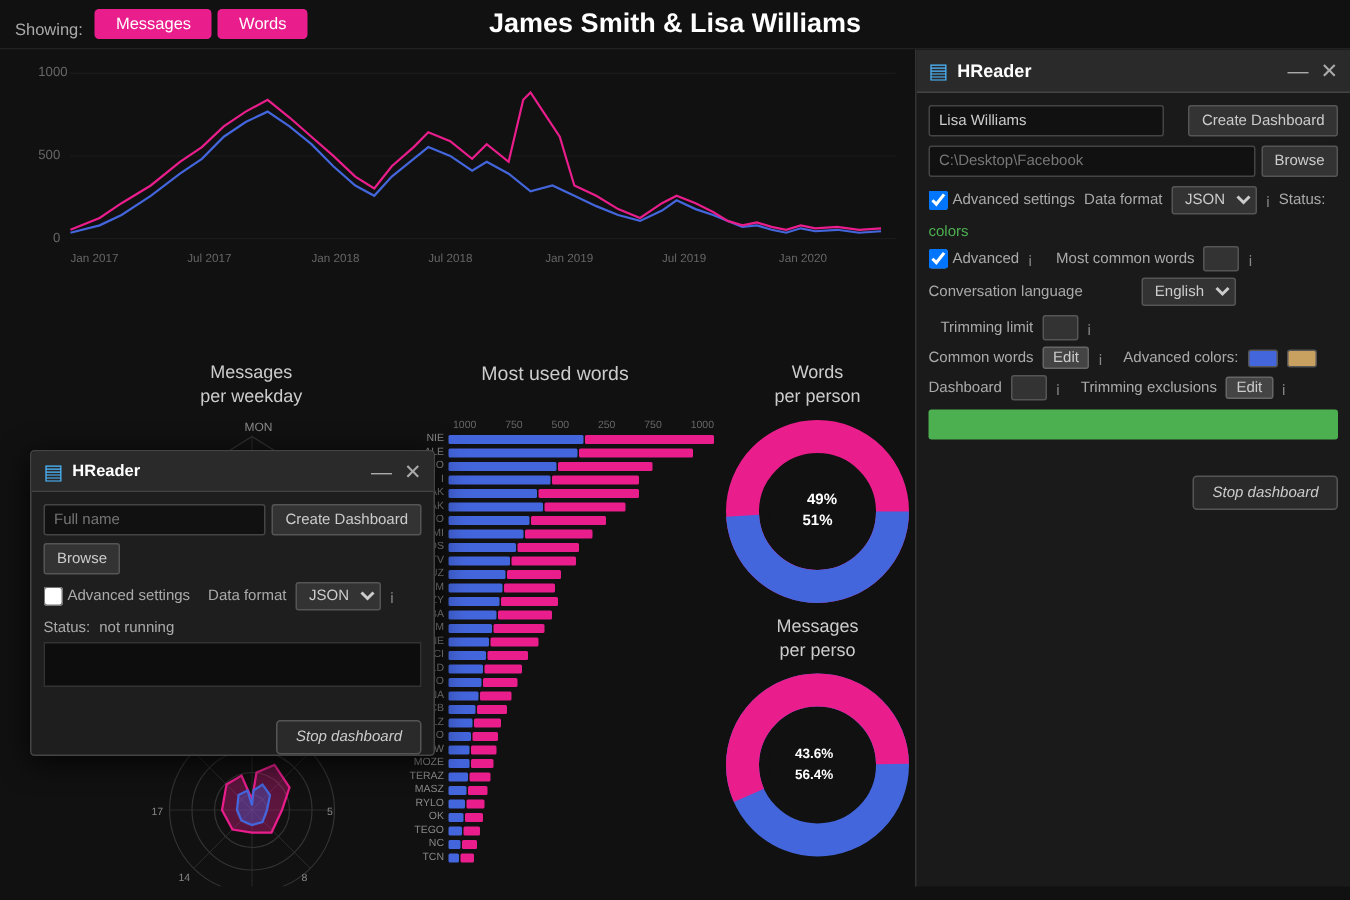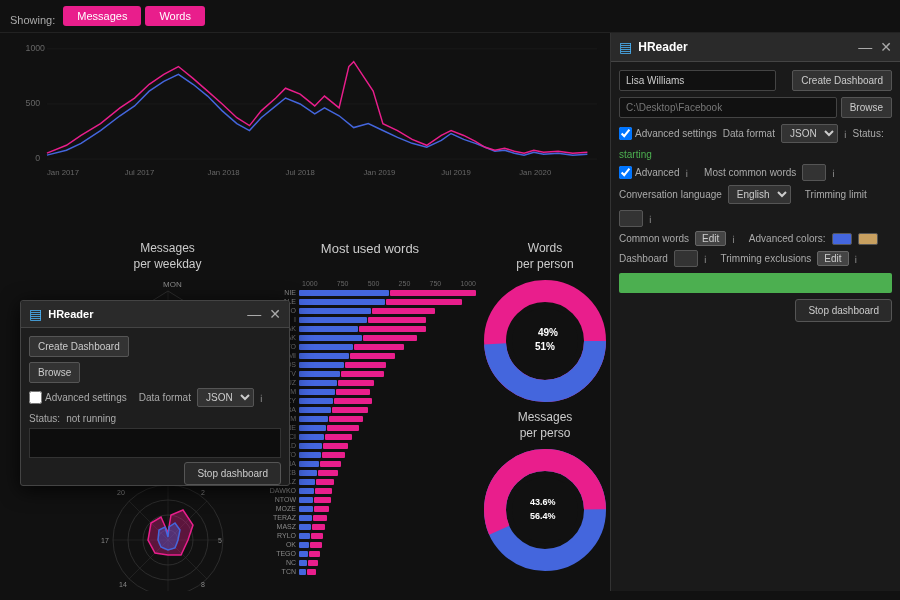--- a/index.html
+++ b/index.html
@@ -255,20 +255,21 @@
       width: 24px;
       border-radius: 2px;
     }
     .lang-select {
       background: #333;
       border: 1px solid #555;
       color: #ccc;
       padding: 2px 4px;
       font-size: 10px;
       border-radius: 2px;
+      margin-left: 33px;
     }
     .edit-btn {
       background: #444;
       border: 1px solid #666;
       color: #ccc;
       padding: 1px 6px;
       font-size: 10px;
       border-radius: 2px;
       cursor: pointer;
     }
@@ -302,21 +303,22 @@
 
     .stop-btn {
       background: #2a2a2a;
       border: 1px solid #555;
       color: #ccc;
       padding: 5px 12px;
       font-size: 10px;
       border-radius: 3px;
       cursor: pointer;
       float: right;
-      margin-top: 0;
+      margin-top: 18px;
+      font-style: italic;
     }
 
     
     .hreader-popup {
       position: absolute;
       top: 300px;
       left: 20px;
       width: 270px;
       background: #1e1e1e;
       border: 1px solid #444;
@@ -393,20 +395,21 @@
       margin-left: 1px;
     }
   </style>
 </head>
 <body>
 
 <div class="top-bar">
   <span class="showing-label">Showing:</span>
   <button class="btn-messages">Messages</button>
   <button class="btn-words">Words</button>
+  <span class="page-title">James Smith &amp; Lisa Williams</span>
 </div>
 
 <div class="main">
 
   <div class="left-panel">
 
     <div class="line-chart-area">
       <svg viewBox="0 0 610 195" preserveAspectRatio="none">
 
         <text x="18" y="14" fill="#666" font-size="9">1000</text>
@@ -781,21 +784,21 @@
           <input type="checkbox" checked="" style="">
           <span>Advanced settings</span>
         </label>
         <span class="small-label">Data format</span>
         <select class="format-select">
           <option>JSON</option>
           <option>CSV</option>
         </select>
         <span class="info-icon">ℹ</span>
         <span class="status-text">Status: </span>
-        <span class="status-text status-running">starting</span>
+        <span class="status-text status-running">colors</span>
       </div>
 
       <div class="settings-row">
         <label class="checkbox-label">
           <input type="checkbox" checked="" style="">
           <span>Advanced</span>
         </label>
         <span class="info-icon">ℹ</span>
         <span class="small-label" style="margin-left:10px">Most common words</span>
         <input class="num-input" type="number" value="40" style="">
@@ -844,20 +847,21 @@
     <span class="hreader-icon">▤</span>
     <span class="popup-title">HReader</span>
     <div style="display:flex;gap:8px">
       <span class="window-btn">—</span>
       <span class="window-btn">✕</span>
     </div>
   </div>
   <div class="popup-body">
 
     <div class="popup-form-row">
+      <input class="form-input" type="text" placeholder="Full name" style="">
       <button class="form-btn">Create Dashboard</button>
     </div>
 
     <div class="popup-form-row">
       <button class="form-btn">Browse</button>
     </div>
 
     <div class="settings-row">
       <label class="checkbox-label">
         <input type="checkbox" style="">

